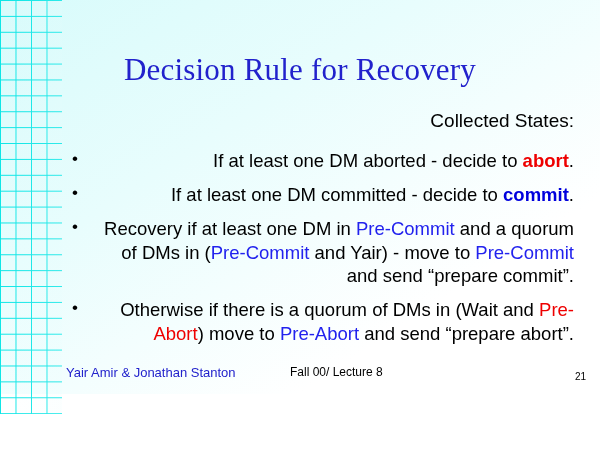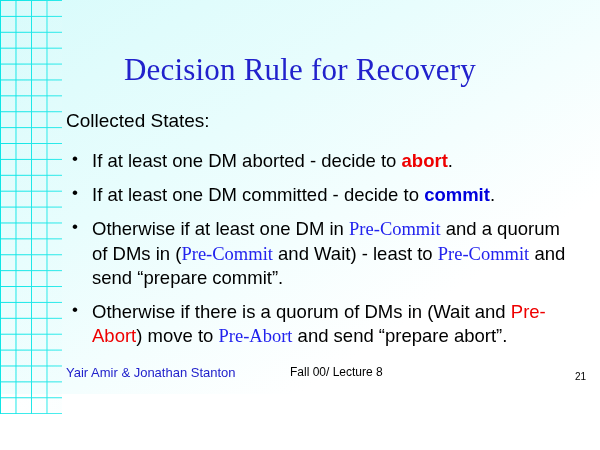--- a/index.html
+++ b/index.html
@@ -53,20 +53,21 @@
     font-size: 31px;
     color: #2222cc;
     letter-spacing: 0.2px;
   }
 
   .content {
     position: absolute;
     left: 66px;
     top: 110px;
     right: 26px;
+    text-align: right;
   }
 
   .lead {
     font-size: 19px;
     color: #000000;
     margin: 0 0 16px 0;
     line-height: 1.2;
   }
 
   ul.bullets {
@@ -86,21 +87,21 @@
     content: "\2022";
     position: absolute;
     left: 6px;
     top: -1px;
     font-size: 17px;
     color: #000000;
   }
 
   .kw-red { color: #ee0000; font-weight: bold; }
   .kw-blue-b { color: #0000dd; font-weight: bold; }
-  .kw-blue { color: #2222ee; font-family: Liberation Serif, serif; }
+  .kw-blue { color: #2222ee; }
   .kw-red-plain { color: #ee0000; }
 
   .footer-left {
     position: absolute;
     left: 66px;
     bottom: 14px;
     font-size: 13px;
     color: #2222cc;
     white-space: nowrap;
   }
@@ -128,21 +129,21 @@
   <div class="grid-strip"></div>
   <div class="grid-cover"></div>
 
   <div class="title">Decision Rule for Recovery</div>
 
   <div class="content">
     <p class="lead">Collected States:</p>
     <ul class="bullets" id="bullet-list">
         <li><span>If at least one DM aborted - decide to </span><span class="kw-red">abort</span><span>.</span></li>
         <li><span>If at least one DM committed - decide to </span><span class="kw-blue-b">commit</span><span>.</span></li>
-        <li><span>Otherwise if at least one DM in </span><span class="kw-blue">Pre-Commit</span><span> and a quorum of DMs in (</span><span class="kw-blue">Pre-Commit</span><span> and Wait) - least to </span><span class="kw-blue">Pre-Commit</span><span> and send “prepare commit”.</span></li>
+        <li><span>Recovery if at least one DM in </span><span class="kw-blue">Pre-Commit</span><span> and a quorum of DMs in (</span><span class="kw-blue">Pre-Commit</span><span> and Yair) - move to </span><span class="kw-blue">Pre-Commit</span><span> and send “prepare commit”.</span></li>
         <li><span>Otherwise if there is a quorum of DMs in (Wait and </span><span class="kw-red-plain">Pre-Abort</span><span>) move to </span><span class="kw-blue">Pre-Abort</span><span> and send “prepare abort”.</span></li>
       </ul>
   </div>
 
   <div class="footer-left">Yair Amir &amp; Jonathan Stanton</div>
   <div class="footer-center">Fall 00/ Lecture 8</div>
   <div class="footer-right">21</div>
 
 </div>
 

